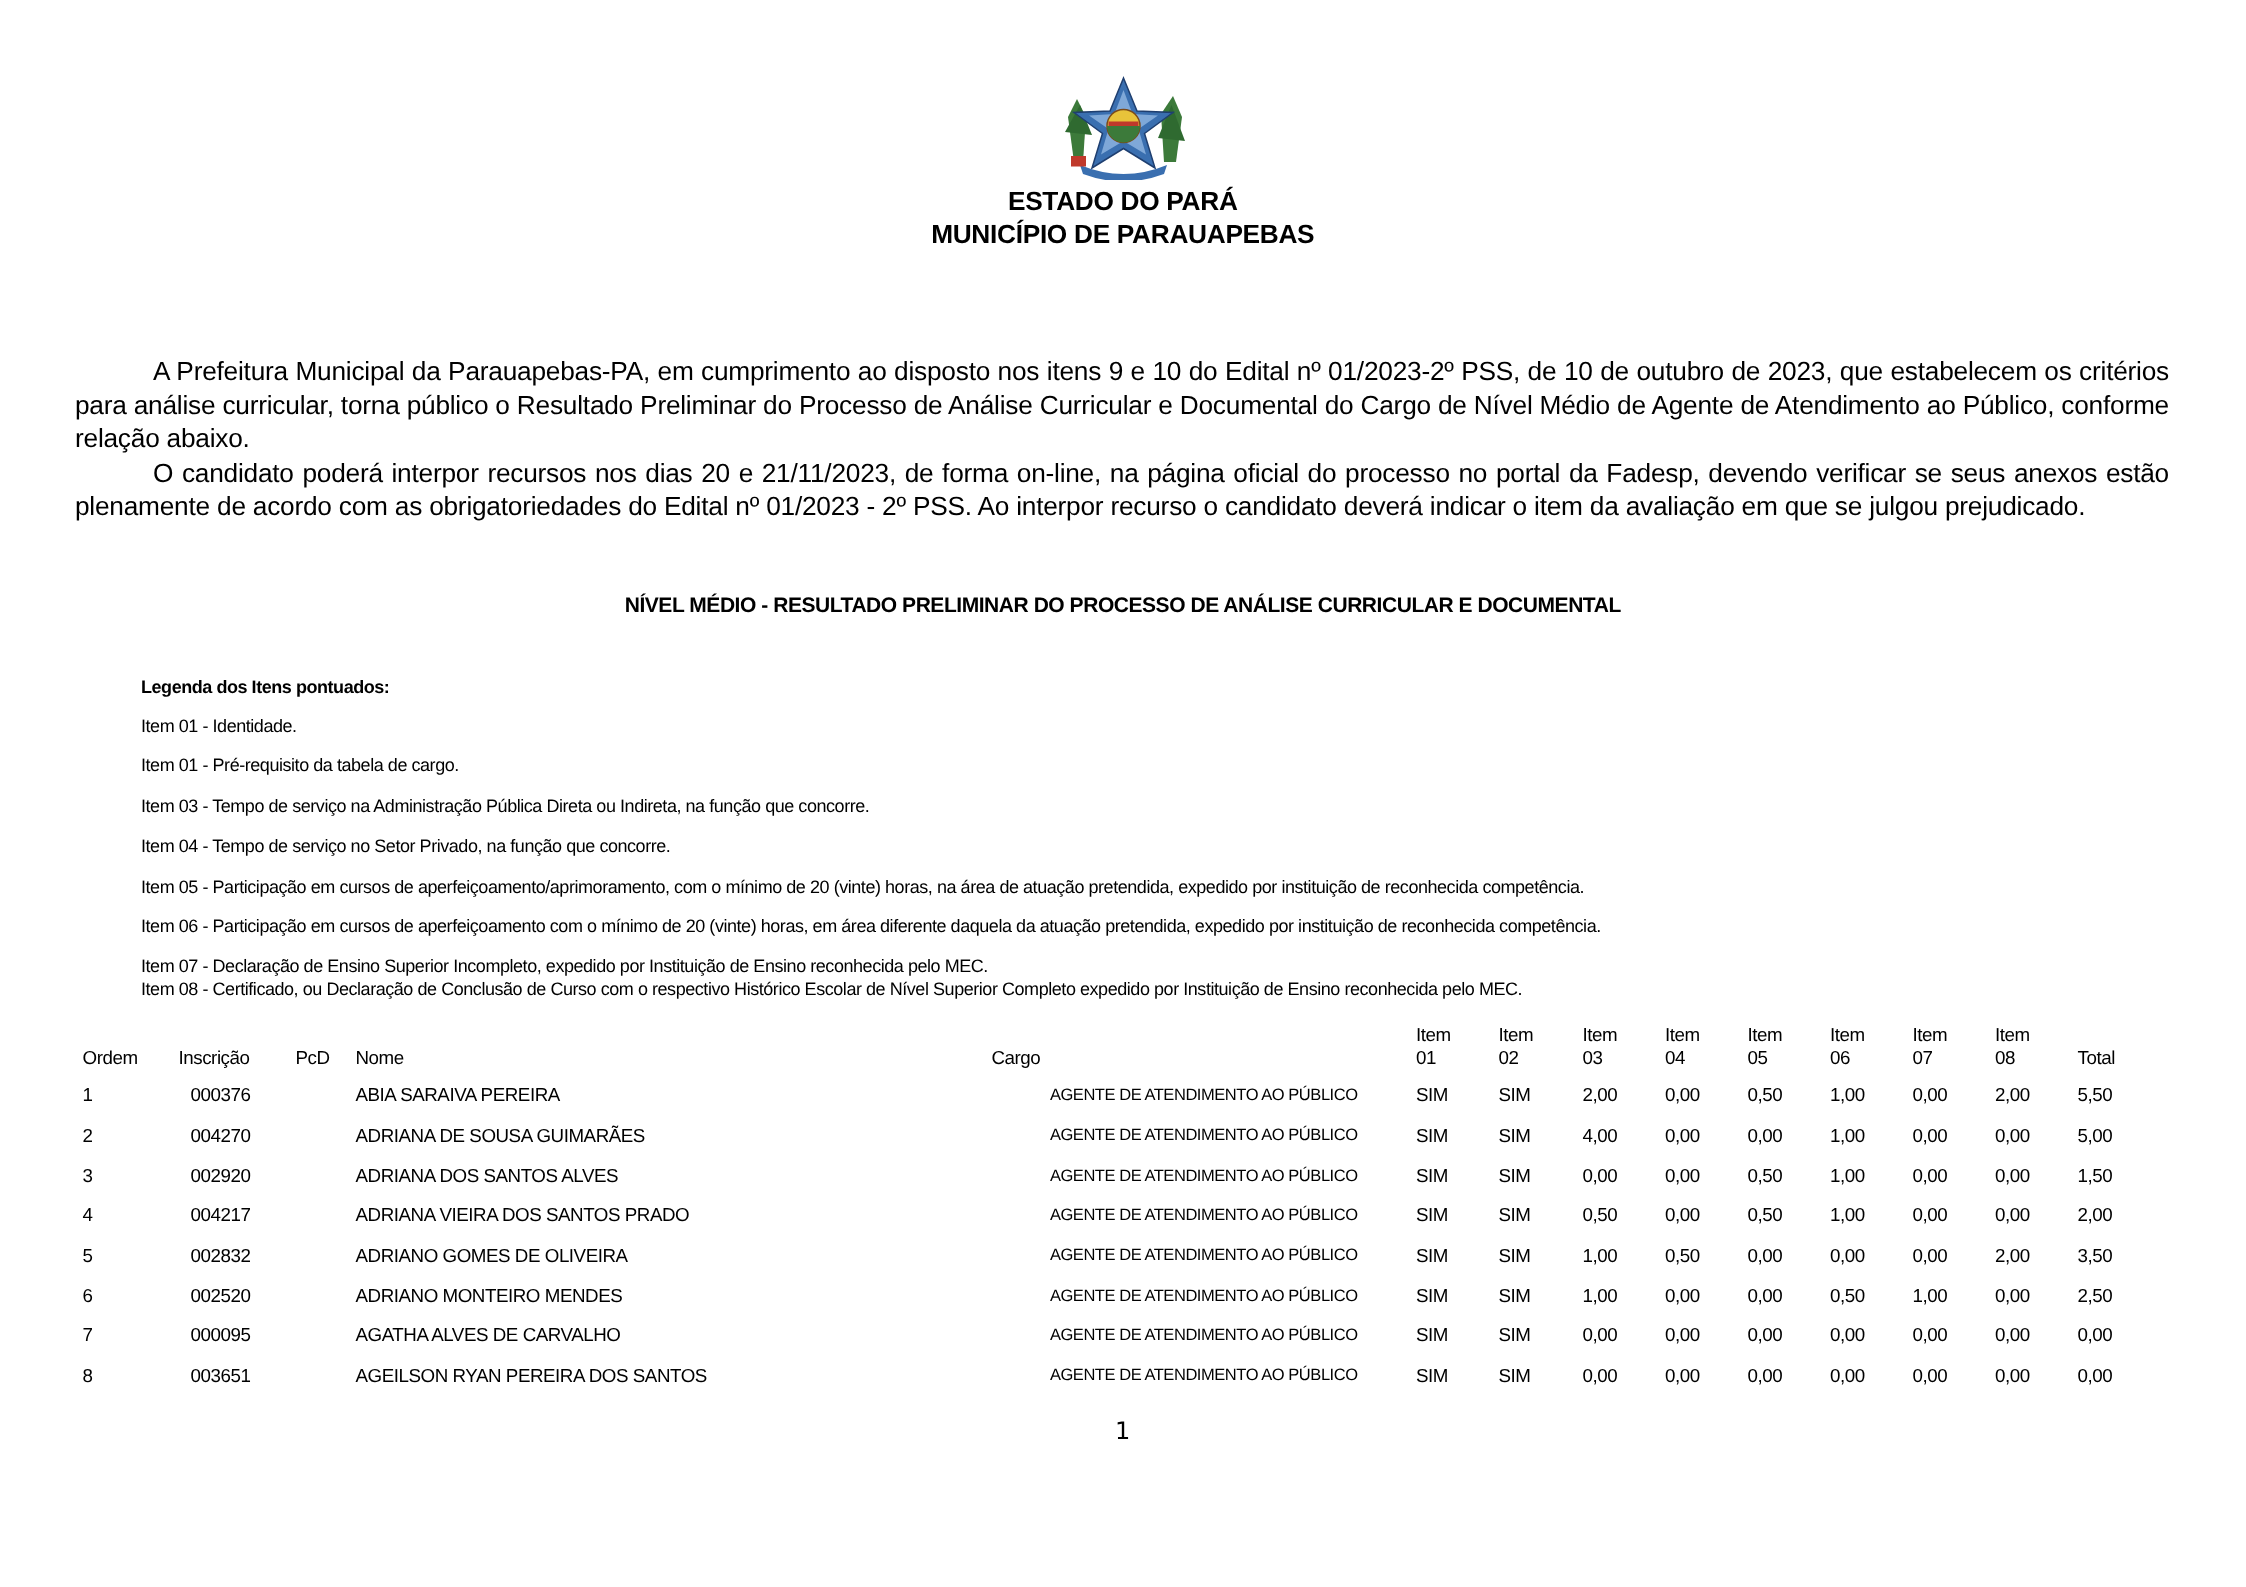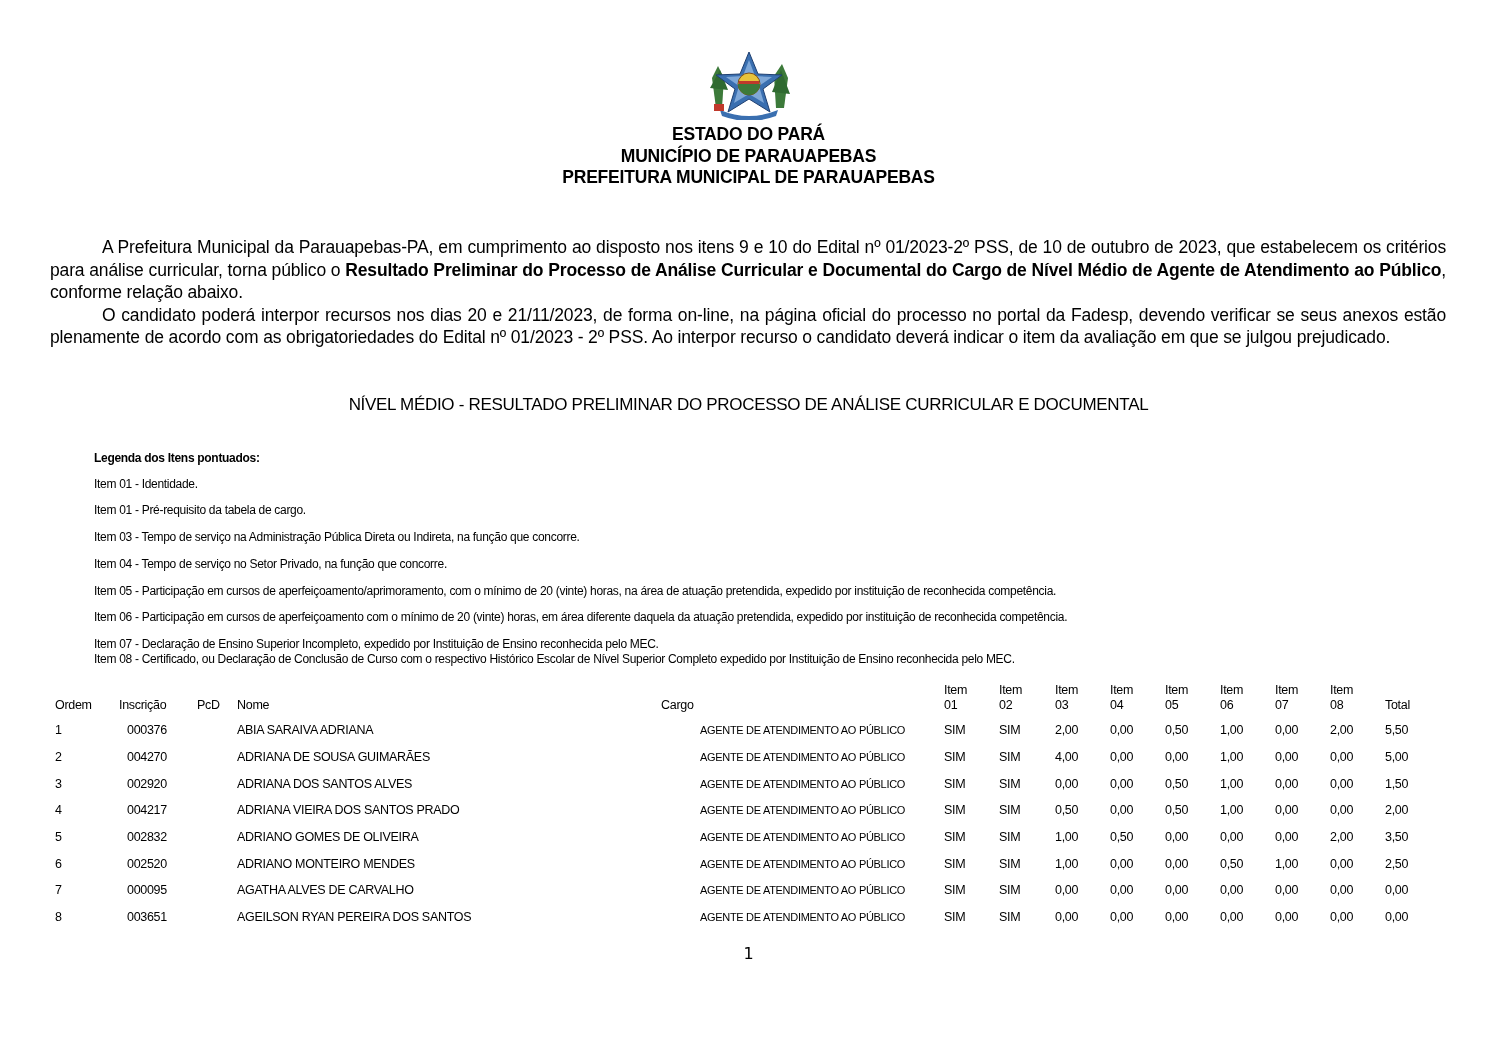--- a/index.html
+++ b/index.html
@@ -4,22 +4,22 @@
 <style>
   html, body { margin: 0; padding: 0; background: #ffffff; }
   body {
     width: 1497px; height: 1058px; position: relative; overflow: hidden;
     font-family: "Liberation Sans", sans-serif; color: #000;
   }
   .logo { position: absolute; left: 702px; top: 48px; width: 94px; height: 72px; }
   .header { position: absolute; left: 0; width: 1497px; top: 124px; text-align: center; font-weight: bold; font-size: 17.5px; line-height: 21.5px; letter-spacing: -0.2px; }
   .intro { position: absolute; left: 50px; width: 1396px; top: 236px; font-size: 17.5px; line-height: 22.5px; text-align: justify; letter-spacing: -0.15px; }
   .intro p { margin: 0; text-indent: 52px; }
-  .intro b { font-weight: bold; margin-top: 29px; }
-  .section-title { position: absolute; left: 0; width: 1497px; top: 395px; text-align: center; font-weight: normal; font-size: 17px; letter-spacing: -0.3px; }
+  .intro b { font-weight: normal; margin-top: 29px; }
+  .section-title { position: absolute; left: 0; width: 1497px; top: 395px; text-align: center; font-weight: bold; font-size: 14px; letter-spacing: -0.3px; }
   .legend { position: absolute; left: 55px; top: 451px; font-size: 12px; letter-spacing: -0.3px; }
   .legend div { position: absolute; white-space: nowrap; left: 0; margin-left: 39px; }
   .legend .lg-title { font-weight: bold; }
   table.results { position: absolute; left: 48px; top: 683px; border-collapse: collapse; font-size: 12.5px; letter-spacing: -0.3px; }
   table.results th { font-weight: normal; text-align: left; vertical-align: bottom; padding: 0 0 4px 0; line-height: 15px; }
   table.results td { padding: 0; height: 26.7px; vertical-align: middle; white-space: nowrap; }
   .c-ord { width: 64px; padding-left: 7px !important; }
   .c-ins { width: 70px; }
   .c-ins-d { padding-left: 8px !important; }
   .c-pcd { width: 40px; }
@@ -51,21 +51,20 @@
     <rect x="37" y="33" width="20" height="3" fill="#c0392b"></rect>
 
     <path d="M18 62 Q47 74 76 62 L74 68 Q47 78 20 68 Z" fill="#3a6fb0"></path>
     <rect x="12" y="56" width="10" height="7" fill="#c0392b"></rect>
   </svg>
 </div>
 
 <div class="header">
   <div>ESTADO DO PARÁ</div>
   <div>MUNICÍPIO DE PARAUAPEBAS</div>
-  <div>PREFEITURA MUNICIPAL DE PARAUAPEBAS</div>
 </div>
 
 <div class="intro">
   <p><span>A Prefeitura Municipal da Parauapebas-PA, em cumprimento ao disposto nos itens 9 e 10 do Edital nº 01/2023-2º PSS, de 10 de outubro de 2023, que estabelecem os critérios para análise curricular, torna público o </span><b>Resultado Preliminar do Processo de Análise Curricular e Documental do Cargo de Nível Médio de Agente de Atendimento ao Público</b><span>, conforme relação abaixo.</span></p>
   <p>O candidato poderá interpor recursos nos dias 20 e 21/11/2023, de forma on-line, na página oficial do processo no portal da Fadesp, devendo verificar se seus anexos estão plenamente de acordo com as obrigatoriedades do Edital nº 01/2023 - 2º PSS. Ao interpor recurso o candidato deverá indicar o item da avaliação em que se julgou prejudicado.</p>
 </div>
 
 <div class="section-title">NÍVEL MÉDIO - RESULTADO PRELIMINAR DO PROCESSO DE ANÁLISE CURRICULAR E DOCUMENTAL</div>
 
 <div class="legend">
@@ -97,21 +96,21 @@
       <th class="c-i"><span>Item</span><br><span>07</span></th>
       <th class="c-i"><span>Item</span><br><span>08</span></th>
       <th class="c-tot">Total</th>
     </tr>
   </thead>
   <tbody id="rows">
       <tr>
         <td class="c-ord">1</td>
         <td class="c-ins c-ins-d">000376</td>
         <td class="c-pcd"></td>
-        <td class="c-nome">ABIA SARAIVA ADRIANA</td>
+        <td class="c-nome">ABIA SARAIVA PEREIRA</td>
         <td class="c-cargo">AGENTE DE ATENDIMENTO AO PÚBLICO</td>
         <td class="c-i1">SIM</td>
         <td class="c-i2">SIM</td>
         <td class="c-i">2,00</td>
         <td class="c-i">0,00</td>
         <td class="c-i">0,50</td>
         <td class="c-i">1,00</td>
         <td class="c-i">0,00</td>
         <td class="c-i">2,00</td>
         <td class="c-tot">5,50</td>

